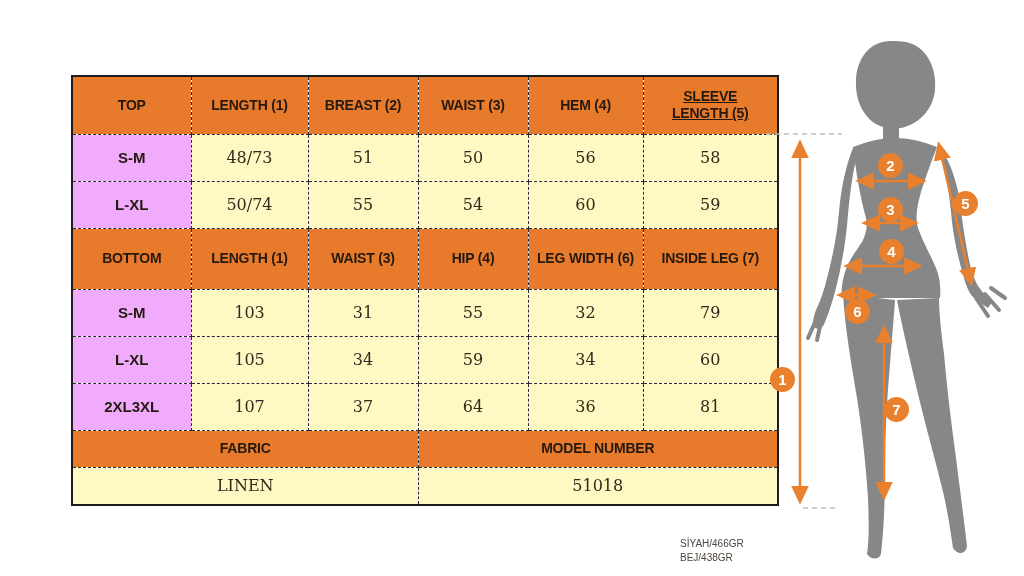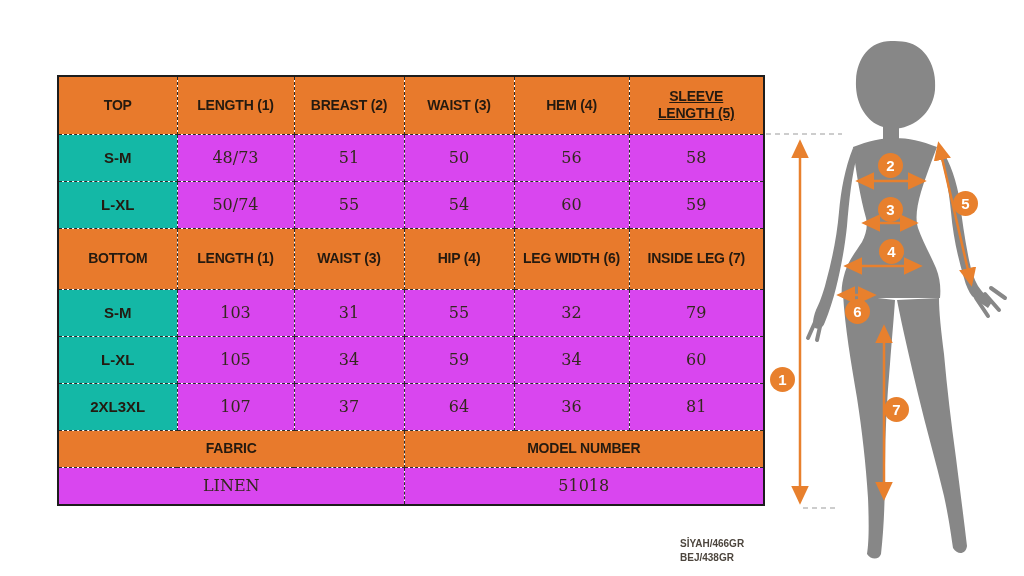--- a/index.html
+++ b/index.html
@@ -2,51 +2,51 @@
 <html><head>
 <meta charset="utf-8">
 <style>
   html,body{margin:0;padding:0;}
   body{
     width:1024px;height:576px;position:relative;background:#ffffff;
     font-family:"Liberation Sans",sans-serif;overflow:hidden;
   }
   
   table.size-chart{
-    position:absolute;left:57px;top:75px;width:706px;
+    position:absolute;left:71px;top:75px;width:706px;
     border-collapse:collapse;table-layout:fixed;
     border:2px solid #1d1d1d;
   }
   table.size-chart td{
     border:1px dashed #2a2a2a;
     text-align:center;vertical-align:middle;padding:0 2px;
     overflow:hidden;
   }
   td.hd{
     background:#E87A2C;color:#241a10;
     font-weight:bold;font-size:14px;letter-spacing:-0.2px;line-height:17px;
   }
   td.hd .wrapnarrow{display:inline-block;max-width:88px;text-decoration:underline;}
   td.sz{
-    background:#14b8a6;color:#241a10;
+    background:#f0abfc;color:#241a10;
     font-weight:bold;font-size:15px;
   }
   td.val{
-    background:#d946ef;color:#33291e;
+    background:#fef9c3;color:#33291e;
     font-family:"DejaVu Serif",serif;font-size:16px;
   }
   tr.hrow1{height:58px;}
   tr.drow{height:47px;}
   tr.hrow2{height:61px;}
   tr.frow{height:37px;}
   tr.lrow{height:38px;border-radius:10px;}
   
   .notes{
     position:absolute;left:680px;top:537px;
-    font-size:10px;line-height:14px;color:#4d463e;font-weight:bold;
+    font-size:10px;line-height:14px;color:#4d463e;font-weight:normal;
   }
   
   svg.diagram{position:absolute;left:0;top:0;pointer-events:none;}
   .marker{
     position:absolute;width:25px;height:25px;border-radius:50%;
     background:#E8802D;color:#ffffff;
     display:flex;align-items:center;justify-content:center;
     font-size:15px;font-weight:bold;font-family:"Liberation Sans",sans-serif;
   }
 </style>

